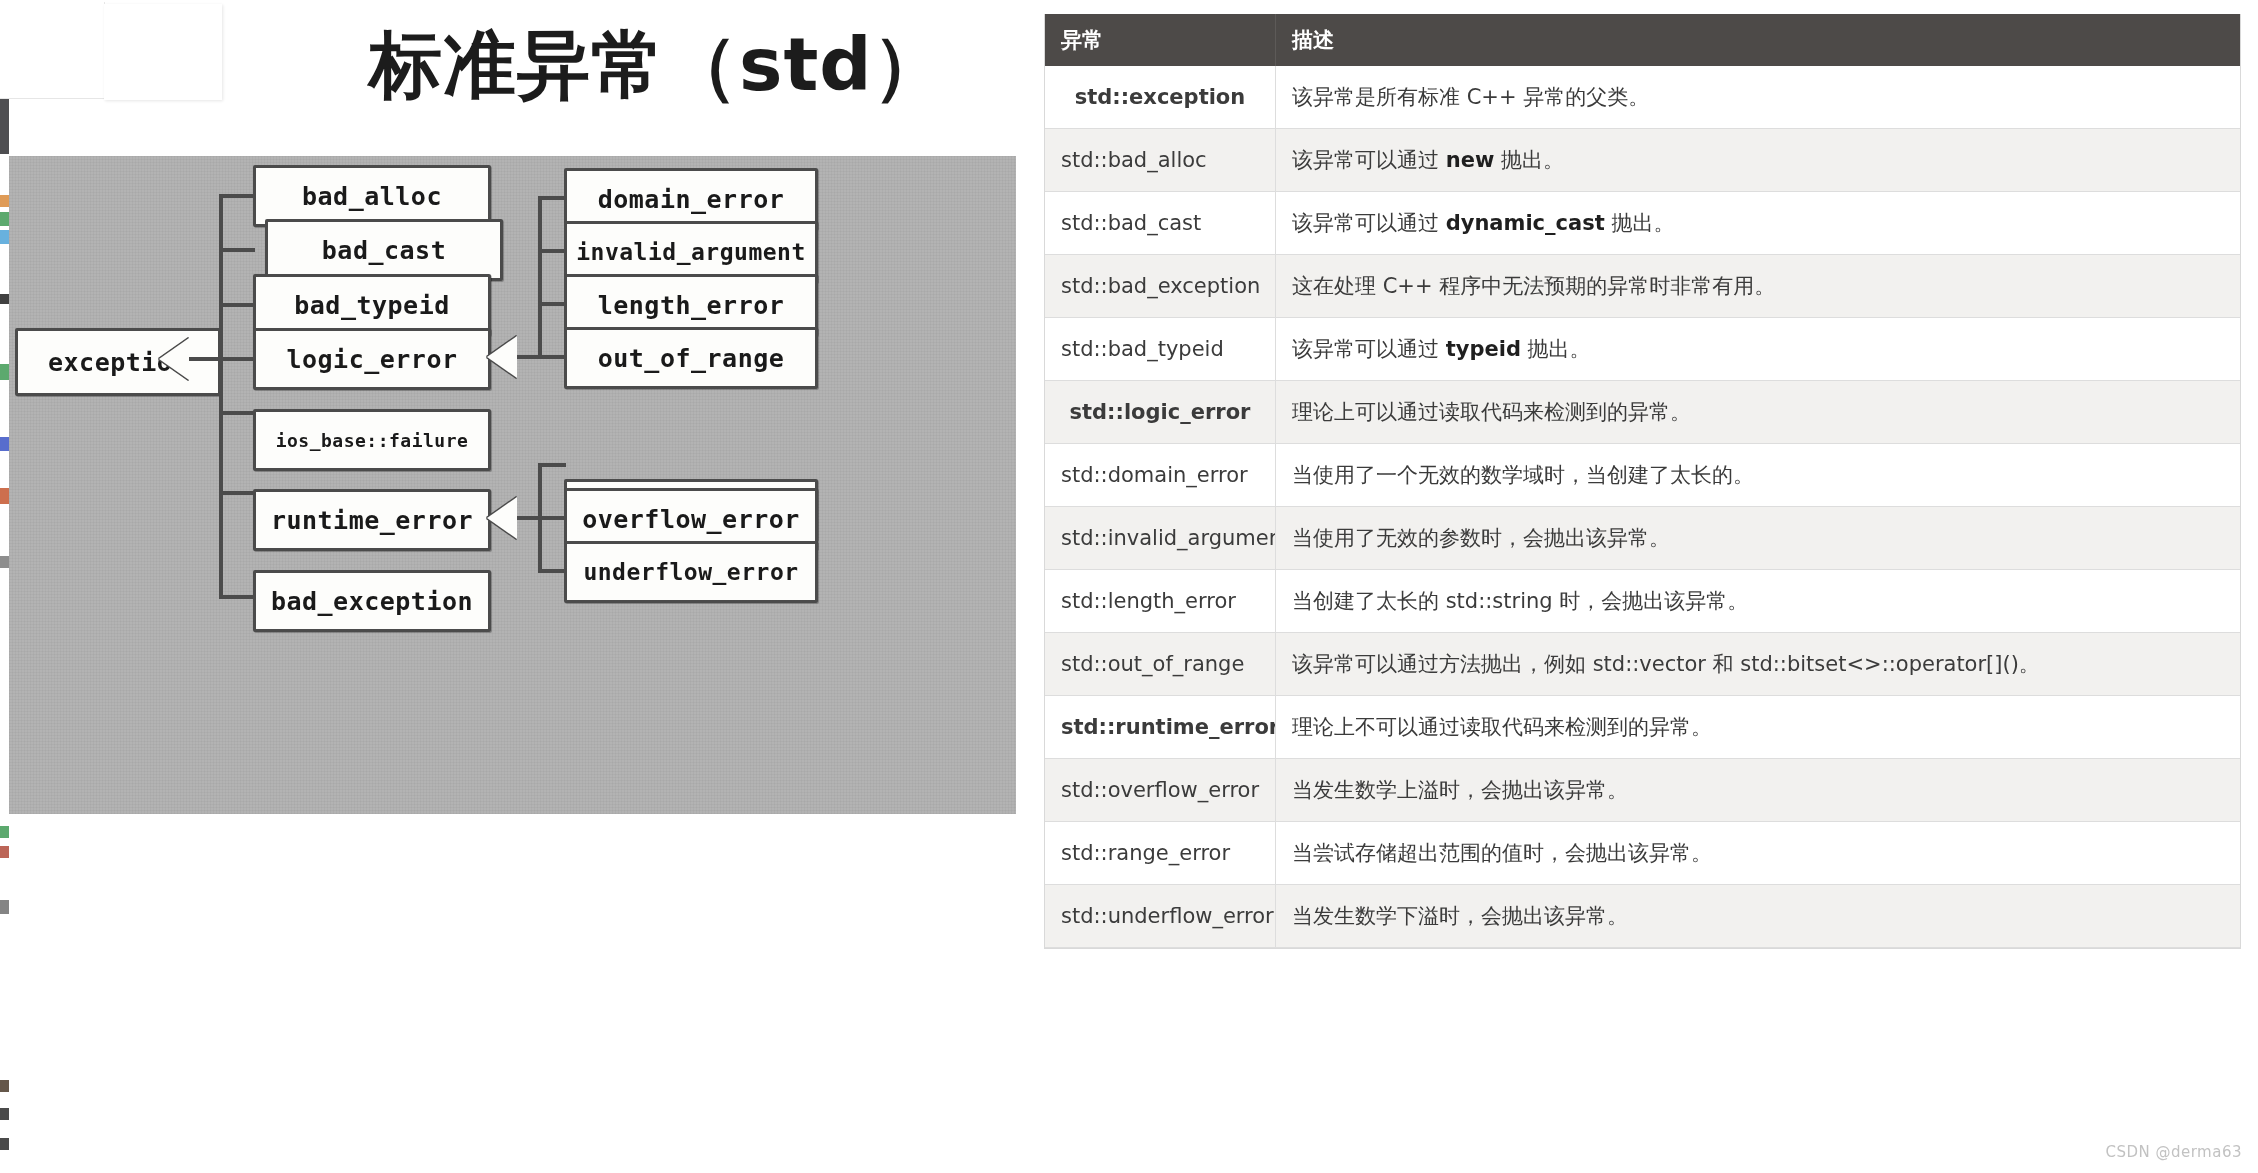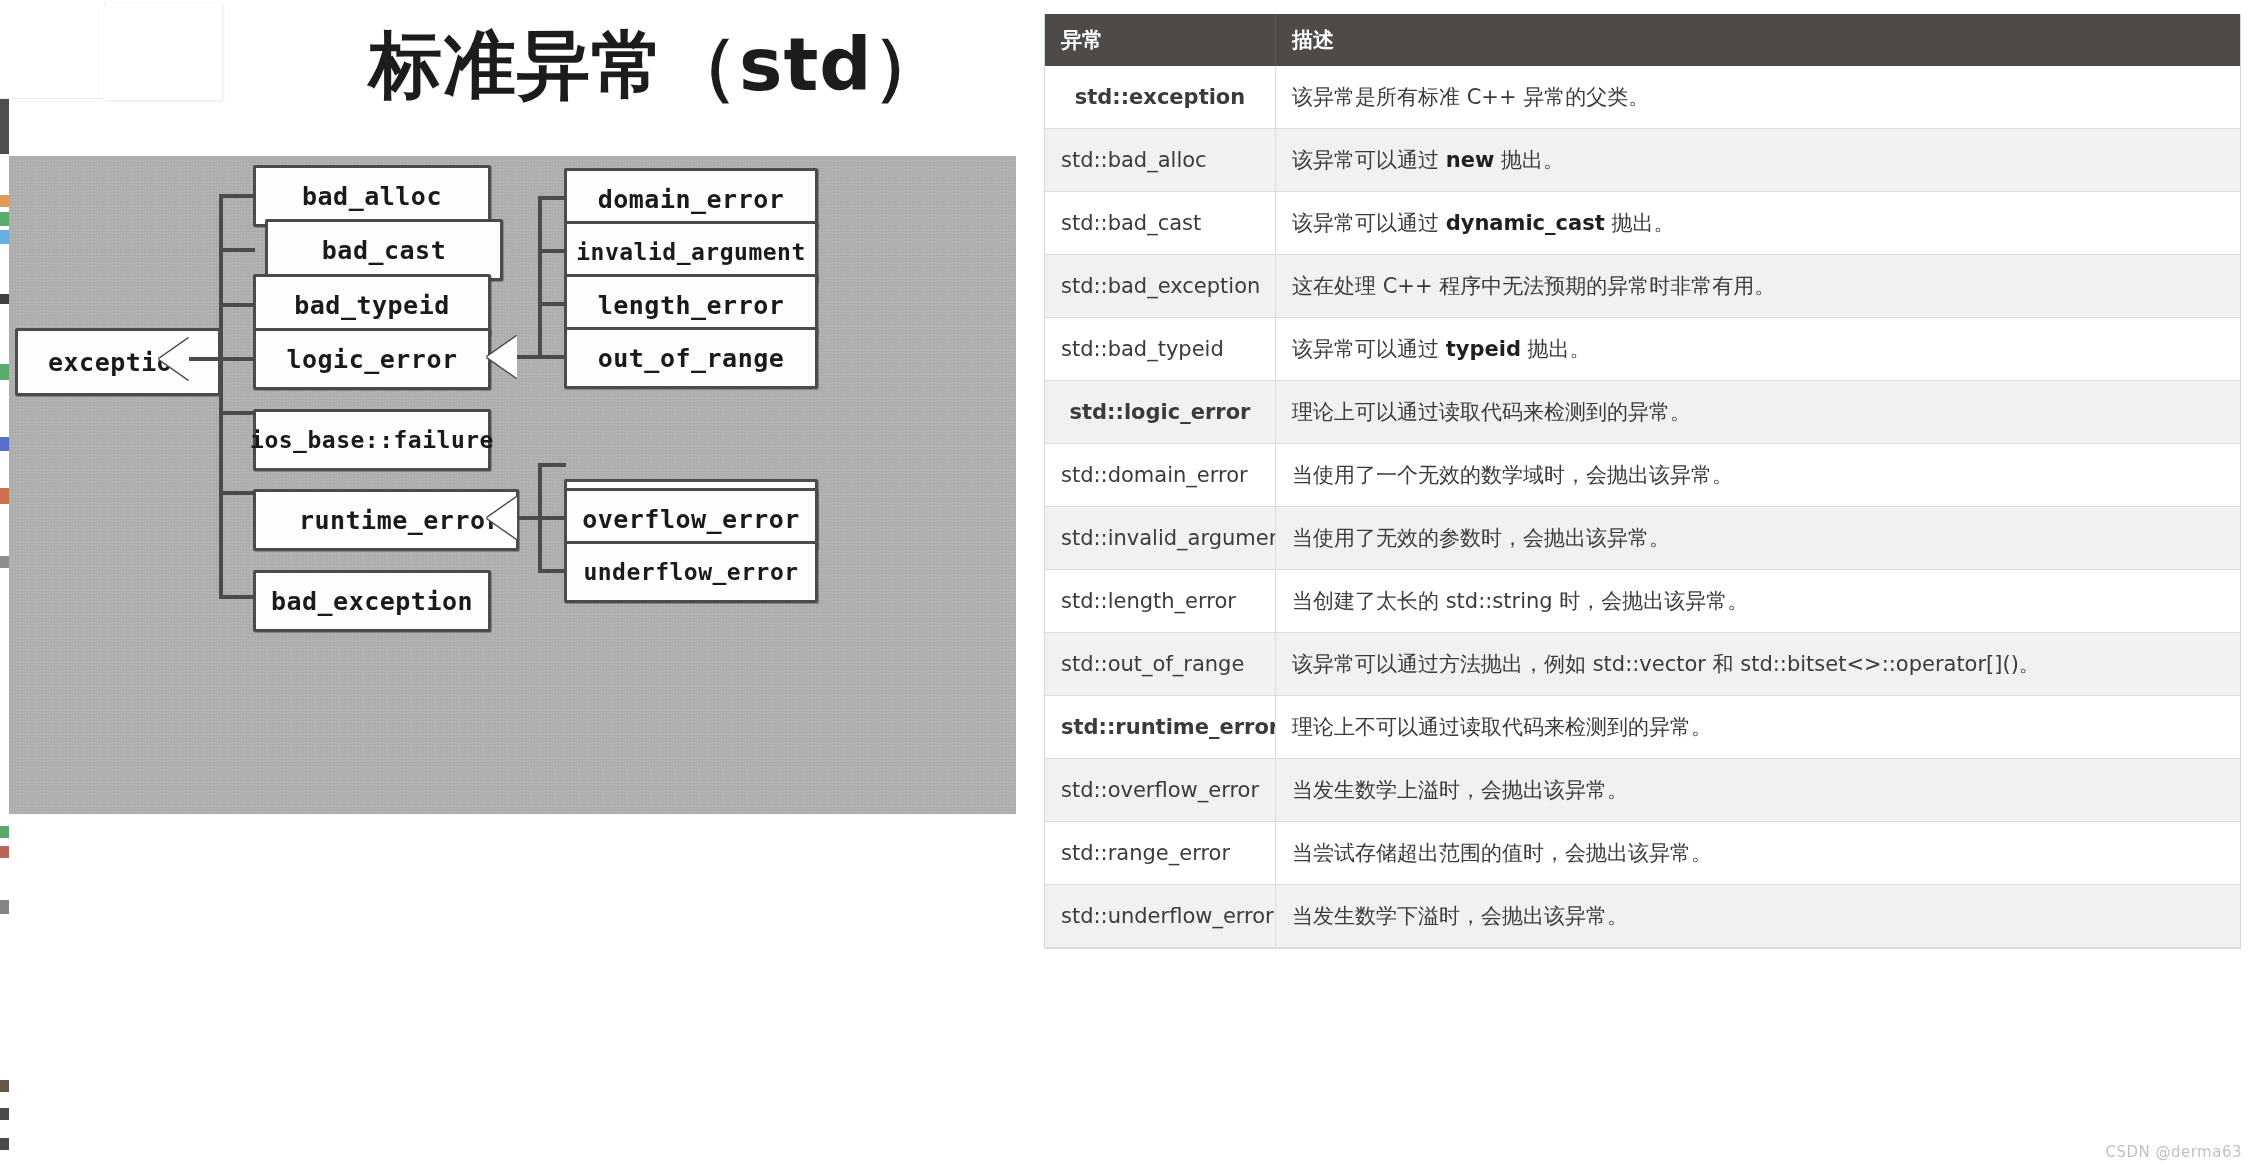--- a/index.html
+++ b/index.html
@@ -274,23 +274,23 @@
       <div class="uml-box" style="left:240px; top:63px; width:232px; height:56px;margin-left:16px;">
         <span>bad_cast</span>
       </div>
       <div class="uml-box" style="left:244px; top:118px; width:232px; height:56px;">
         <span>bad_typeid</span>
       </div>
       <div class="uml-box" style="left:244px; top:172px; width:232px; height:56px;">
         <span>logic_error</span>
       </div>
       <div class="uml-box" style="left:244px; top:253px; width:232px; height:56px;">
-        <span style="font-size:23px;">ios_base::failure</span>
-      </div>
-      <div class="uml-box" style="left:244px; top:333px; width:232px; height:56px;padding-left:28px;">
+        <span style="font-size:18px;">ios_base::failure</span>
+      </div>
+      <div class="uml-box" style="left:244px; top:333px; width:232px; height:56px;">
         <span>runtime_error</span>
       </div>
       <div class="uml-box" style="left:244px; top:414px; width:232px; height:56px;">
         <span>bad_exception</span>
       </div>
 
       <div class="uml-arrow" style="left:478px; top:180px;"></div>
       <div class="uml-line" style="left:508px; top:199px; width:24px; height:4px;"></div>
       <div class="uml-line" style="left:529px; top:40px; width:4px; height:163px;"></div>
       <div class="uml-line" style="left:529px; top:40px;  width:28px; height:4px;"></div>
@@ -367,21 +367,21 @@
           <tr>
             <td class="col-name">std::bad_typeid</td>
             <td>该异常可以通过 <span class="kw">typeid</span> 抛出。</td>
           </tr>
           <tr>
             <td class="col-name bold-name">std::logic_error</td>
             <td>理论上可以通过读取代码来检测到的异常。</td>
           </tr>
           <tr>
             <td class="col-name">std::domain_error</td>
-            <td>当使用了一个无效的数学域时，会抛出该异常。</td>
+            <td>当使用了一个无效的数学域时，当创建了太长的。</td>
           </tr>
           <tr>
             <td class="col-name">std::invalid_argument</td>
             <td>当使用了无效的参数时，会抛出该异常。</td>
           </tr>
           <tr>
             <td class="col-name">std::length_error</td>
             <td>当创建了太长的 std::string 时，会抛出该异常。</td>
           </tr>
           <tr>

